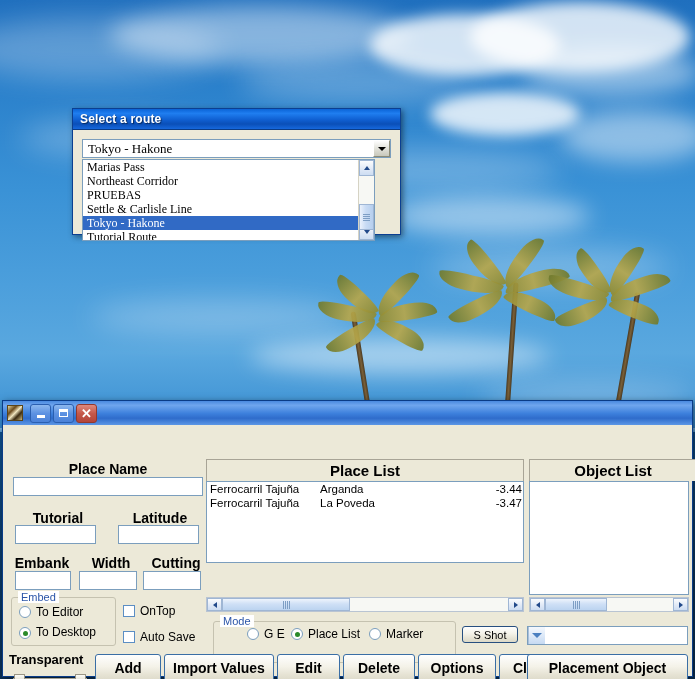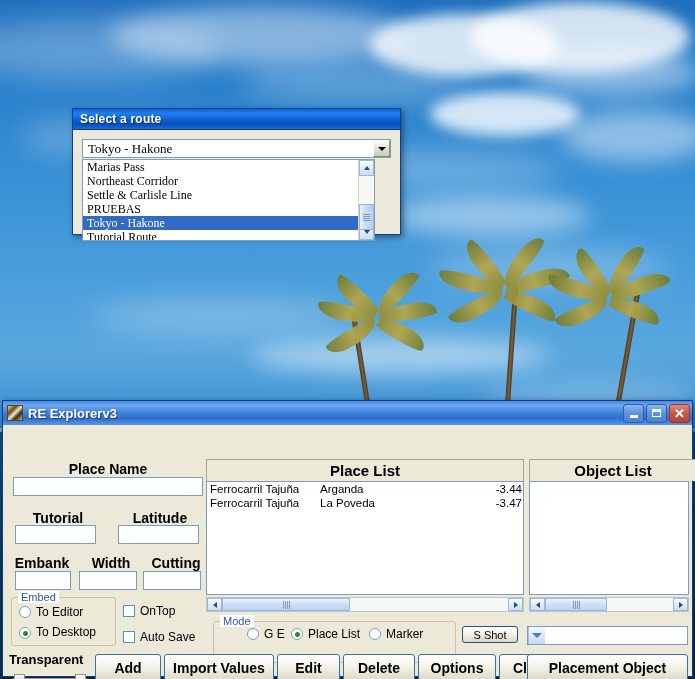--- a/index.html
+++ b/index.html
@@ -487,22 +487,22 @@
       <span class="combo-text">Tokyo - Hakone</span>
       <span class="combo-arrow-btn">
         <span class="tri-down"></span>
       </span>
     </div>
 
     <div id="route-listbox">
       <div id="route-list-items">
         <div class="route-item">Marias Pass</div>
         <div class="route-item">Northeast Corridor</div>
+        <div class="route-item">PRUEBAS</div>
         <div class="route-item">Settle &amp; Carlisle Line</div>
-        <div class="route-item">PRUEBAS</div>
         <div class="route-item selected">Tokyo - Hakone</div>
         <div class="route-item">Tutorial Route</div>
       </div>
       <div class="vscroll">
         <div class="sb-btn">
             <span class="chev up"></span>
           </div>
         <div class="sb-track">
           <div class="sb-thumb" style="top:28px; height:26px;">
               <span class="grip-v"></span>
@@ -514,21 +514,20 @@
       </div>
     </div>
 
   </div>
 </div>
 
 <div id="app-window">
 
   <div id="app-titlebar">
     <span id="app-icon"></span>
-    <span id="app-title">RE Explorerv3</span>
     <span class="tbtn">
         <span class="tb-min"></span>
       </span>
     <span class="tbtn">
         <span class="tb-max"></span>
       </span>
     <span class="tbtn close">
         <span class="tb-x">✕</span>
       </span>
   </div>
@@ -574,21 +573,21 @@
     </div>
 
     <div style="position:absolute; left:6px; top:227px; font-size:13px; font-weight:bold;">Transparent</div>
     <div id="transparent-slider" style="left:10px; top:248px; width:74px; height:14px;">
       <span class="tb-track"></span>
       <span class="tb-thumb" style="left:1px;"></span>
       <span class="tb-thumb" style="right:1px;"></span>
     </div>
 
     <div class="panel-header" style="position:absolute; left:203px; top:34px; width:318px; height:22px;">Place List</div>
-    <div class="listbox" style="position:absolute; left:203px; top:56px; width:318px; height:114px;">
+    <div class="listbox" style="position:absolute; left:203px; top:56px; width:318px; height:82px;">
       <div class="place-row">
         <span class="pc-name">Ferrocarril Tajuña</span>
         <span class="pc-place">Arganda</span>
         <span class="pc-val">-3.44</span>
       </div>
       <div class="place-row">
         <span class="pc-name">Ferrocarril Tajuña</span>
         <span class="pc-place">La Poveda</span>
         <span class="pc-val">-3.47</span>
       </div>

